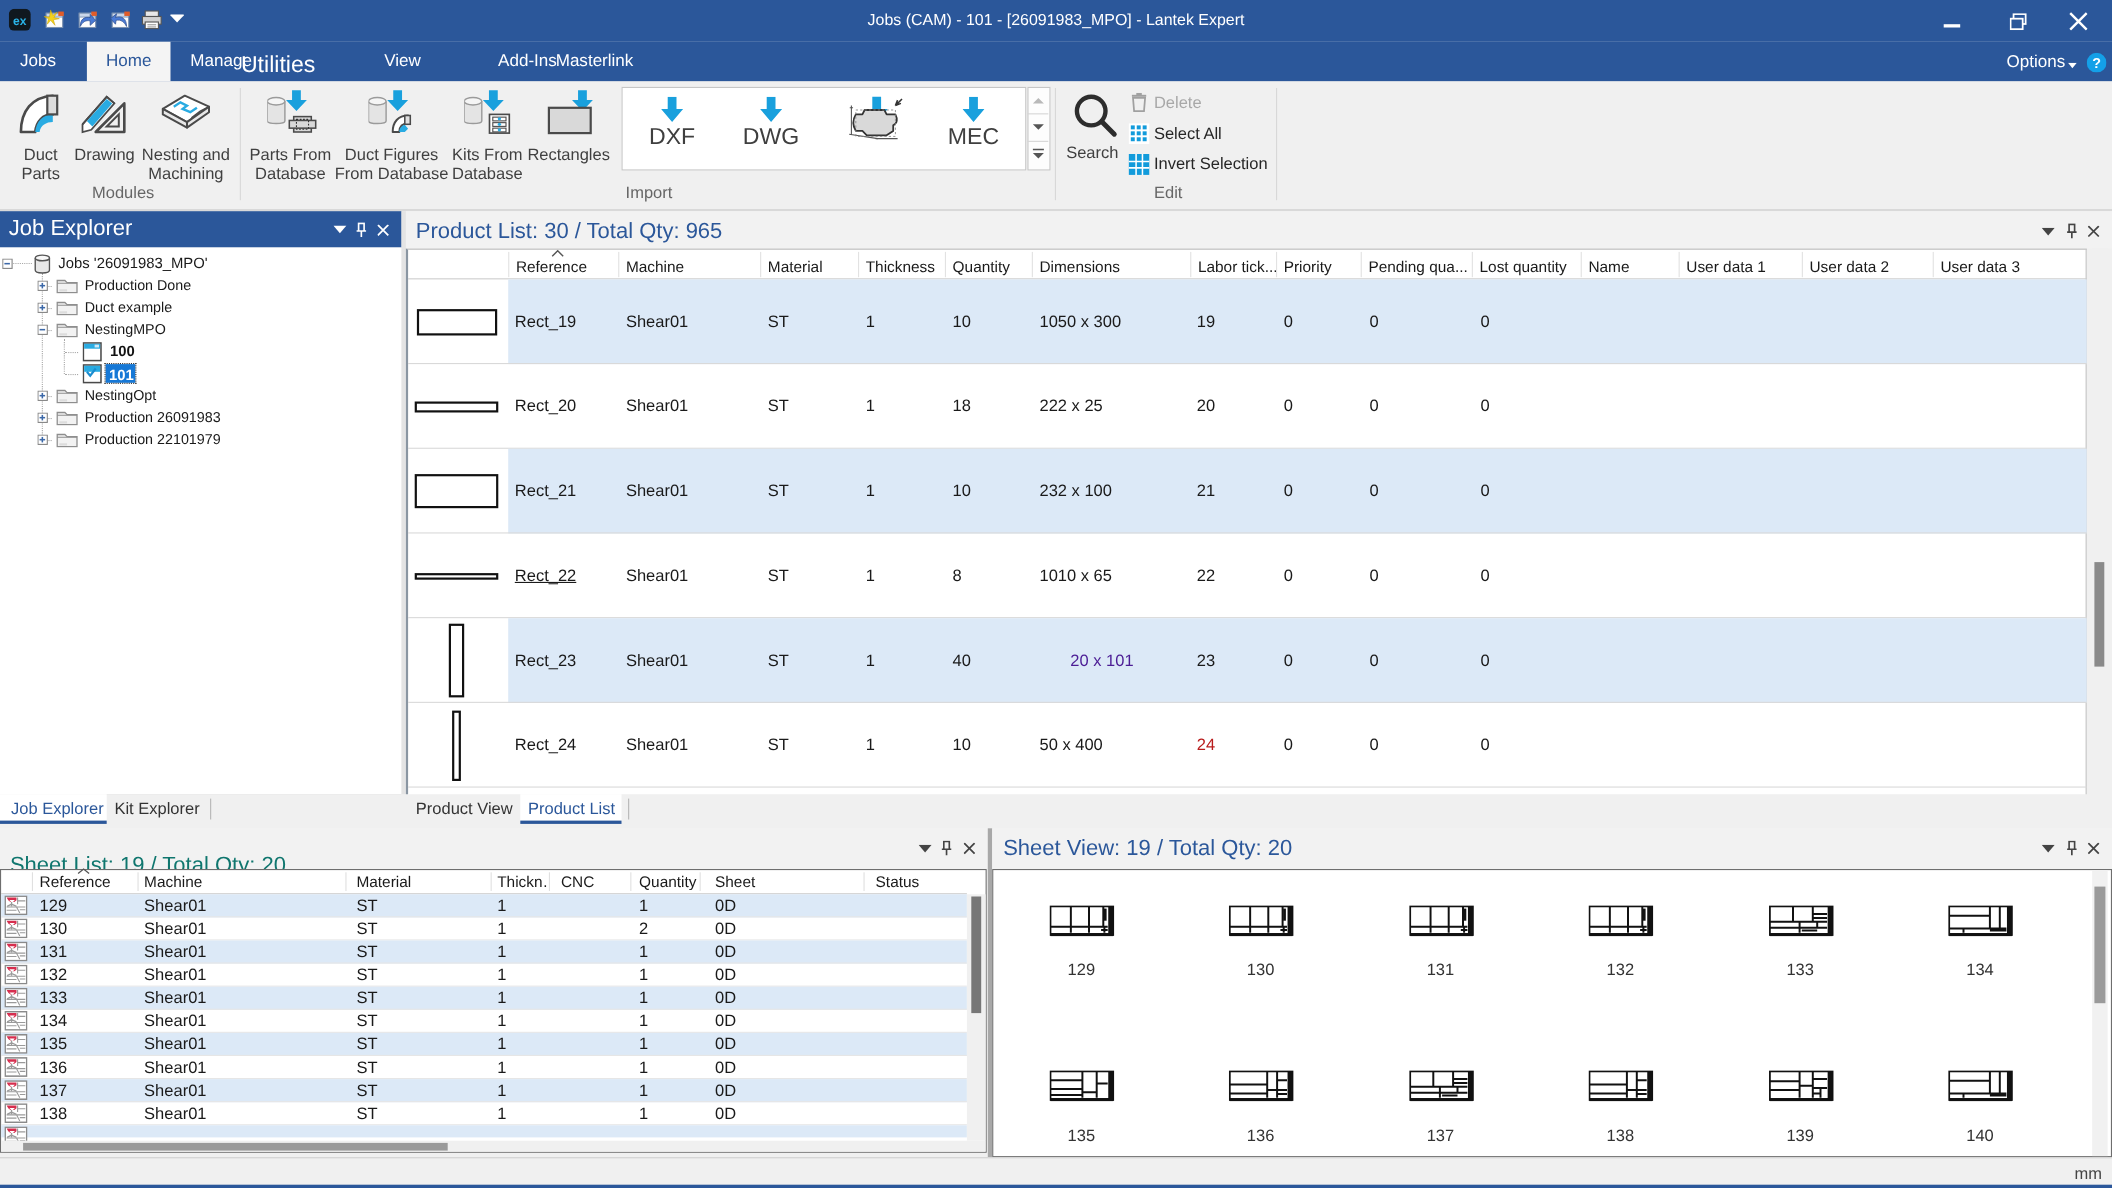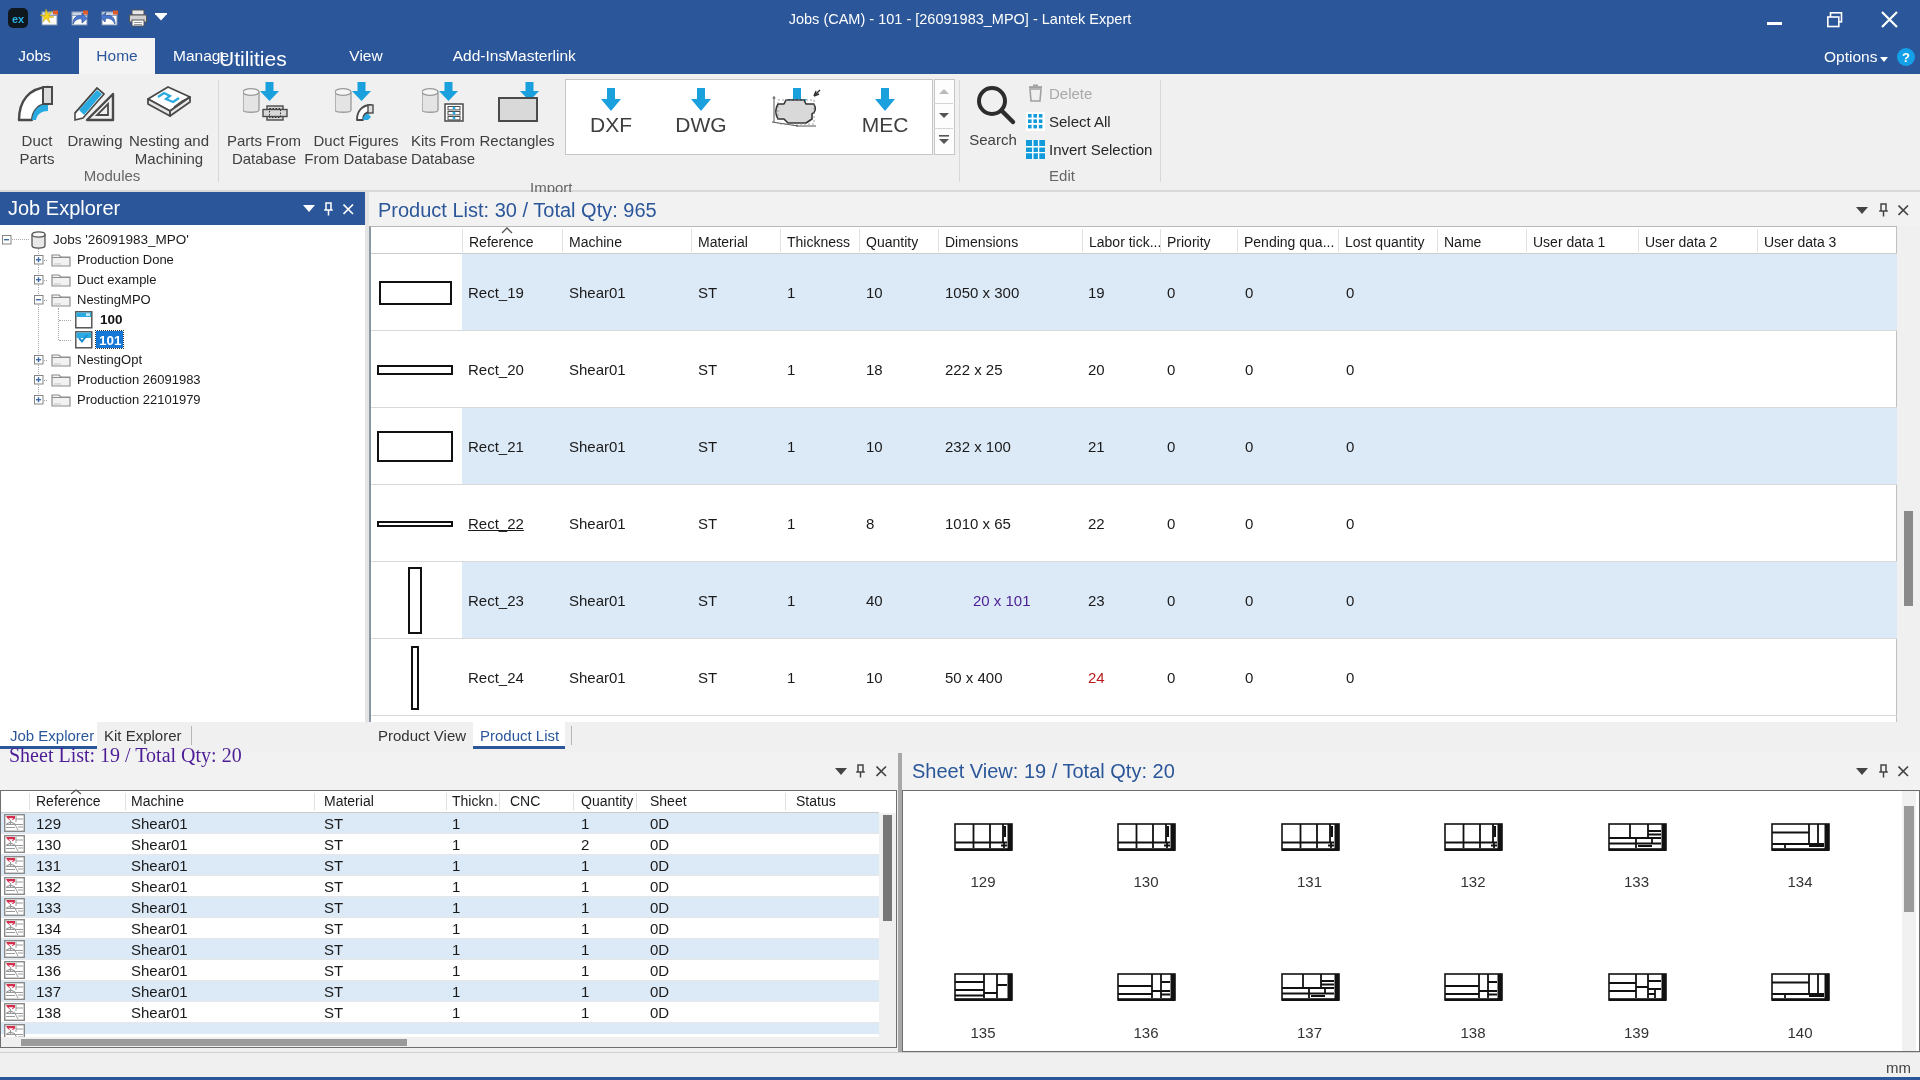--- a/index.html
+++ b/index.html
@@ -66,21 +66,21 @@
   </svg>
 <svg class="abs" style="left:1897px;top:48px" width="18" height="18">
     <circle cx="9" cy="9" r="9" fill="#14a0e8"></circle>
     <text x="9" y="13.5" font-size="13" font-weight="bold" fill="#fff" text-anchor="middle" font-family="Liberation Sans">?</text>
   </svg>
 <div class="abs" style="left:0;top:74px;width:1920px;height:116px;background:#f0f0f0;border-bottom:2px solid #d9d9d9;"></div>
 <div class="abs" style="left:218px;top:80px;width:1px;height:102px;background:#d8d8d8;"></div>
 <div class="abs" style="left:959px;top:80px;width:1px;height:102px;background:#d8d8d8;"></div>
 <div class="abs" style="left:1160px;top:80px;width:1px;height:102px;background:#d8d8d8;"></div>
 <div class="t" style="left:52px;top:167px;width:120px;text-align:center;color:#666;font-size:15px;">Modules</div>
-<div class="t" style="left:530px;top:167px;width:120px;text-align:left;color:#666;font-size:15px;margin-top:12px;">Import</div>
+<div class="t" style="left:530px;top:167px;width:120px;text-align:center;color:#666;font-size:15px;">Import</div>
 <div class="t" style="left:1002px;top:167px;width:120px;text-align:center;color:#666;font-size:15px;">Edit</div>
 <svg class="abs" style="left:15px;top:80px" width="44" height="44" viewBox="0 0 44 44">
 <path d="M4 40 C4 21 14 8 33 7 L33 24 C24 24 18 30 17 40 Z" fill="#fff" stroke="#4a4a4a" stroke-width="2.4" stroke-linejoin="round"></path>
 <path d="M17 40 C18 30 24 24 33 24 L33 31 C27 31 22 34 21 40 Z" fill="#29abe2"></path>
 <rect x="28" y="7" width="9" height="17" fill="#dcdcdc" stroke="#4a4a4a" stroke-width="2"></rect>
 </svg>
 <div class="t" style="left:-38px;top:132.0px;width:150px;text-align:center;color:#404040;font-size:15px;">Duct</div>
 <div class="t" style="left:-38px;top:149.5px;width:150px;text-align:center;color:#404040;font-size:15px;">Parts</div>
 <svg class="abs" style="left:73px;top:82px" width="44" height="42" viewBox="0 0 44 42">
 <path d="M14 38 L40 38 L40 12 Z" fill="none" stroke="#4a4a4a" stroke-width="2.4" stroke-linejoin="round"></path>
@@ -452,21 +452,21 @@
 <div class="t" style="left:1245px;top:669px;font-size:15px;color:#1a1a1a;">0</div>
 <div class="t" style="left:1346px;top:669px;font-size:15px;color:#1a1a1a;">0</div>
 <div class="abs" style="left:1901px;top:226px;width:16px;height:496px;background:#f0f0f0;"></div>
 <div class="abs" style="left:1904px;top:511px;width:9px;height:95px;background:#8a8a8a;"></div>
 <div class="abs" style="left:473px;top:722px;width:92px;height:25px;background:#fff;"></div>
 <div class="abs" style="left:473px;top:746px;width:92px;height:3px;background:#2b579a;"></div>
 <div class="t" style="left:378px;top:727px;font-size:15px;color:#333;">Product View</div>
 <div class="t" style="left:480px;top:727px;font-size:15px;color:#2b579a;">Product List</div>
 <div class="abs" style="left:571px;top:726px;width:1px;height:19px;background:#b5b5b5;"></div>
 <div class="abs" style="left:0;top:753px;width:898px;height:38px;background:#f2f2f2;"></div>
-<div class="t" style="left:9px;top:744px;color:#4c1d95;font-size:20px;font-family:Liberation Serif, serif;">Sheet List: 19 / Total Qty: 20</div>
+<div class="t" style="left:9px;top:776px;color:#0f766e;font-size:20px;">Sheet List: 19 / Total Qty: 20</div>
 <svg class="abs" style="left:835px;top:768px" width="13" height="8">
     <path d="M0 0 L12 0 L6 7 Z" fill="#444"></path>
   </svg>
 <svg class="abs" style="left:855px;top:764px" width="11" height="15">
     <path d="M3 1 L8 1 L8 8 L3 8 Z M1.2 8 L9.8 8 M5.5 8 L5.5 13.5" stroke="#444" stroke-width="1.5" fill="none"></path>
   </svg>
 <svg class="abs" style="left:876px;top:766px" width="11" height="11">
     <path d="M0.5 0.5 L10 10 M10 0.5 L0.5 10" stroke="#444" stroke-width="1.6"></path>
   </svg>
 <div class="abs" style="left:0;top:790px;width:897px;height:258px;background:#fff;border:1px solid #6e6e6e;box-sizing:border-box;"></div>

